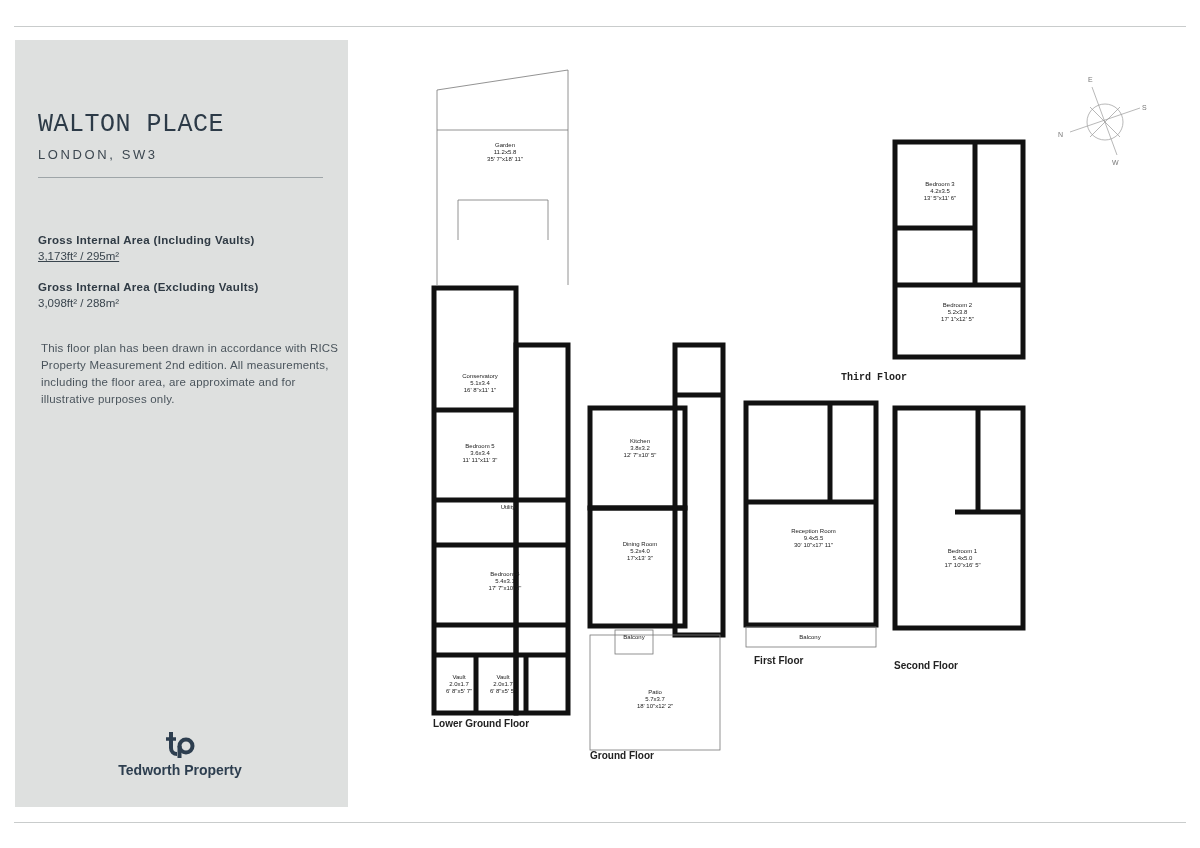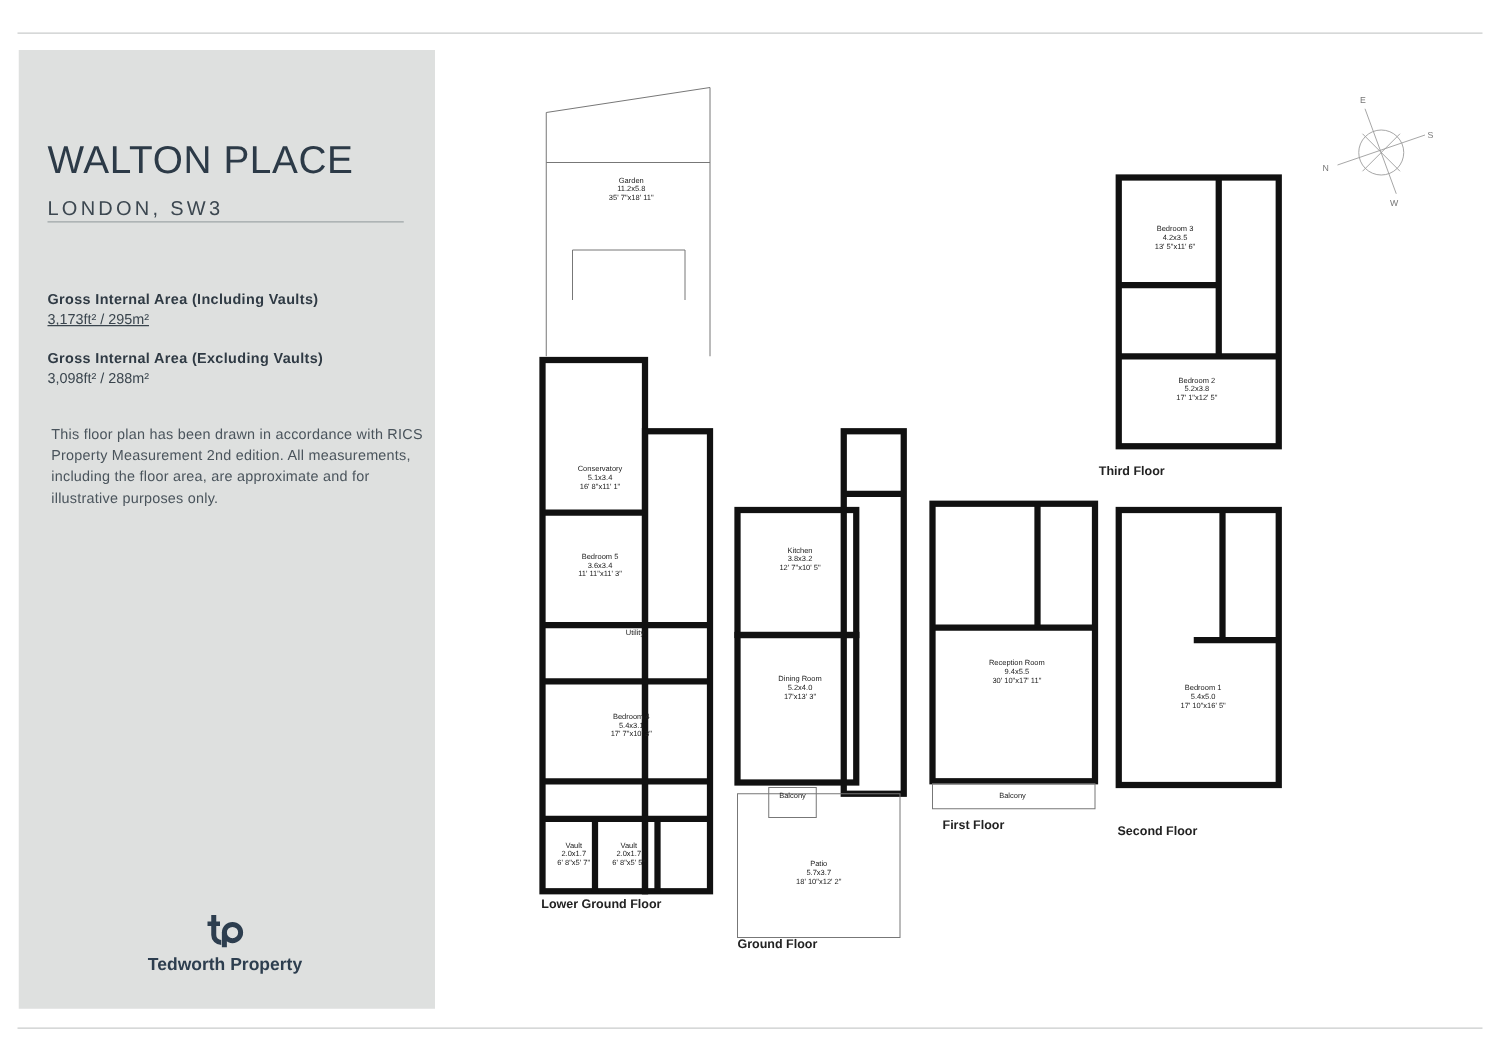--- a/index.html
+++ b/index.html
@@ -1,20 +1,20 @@
 <!DOCTYPE html>
 <html><head>
 <meta charset="utf-8">
 <style>
   html, body { margin:0; padding:0; background:#ffffff; }
   body { width:1200px; height:848px; position:relative; overflow:hidden; font-family:"Liberation Sans", sans-serif; }
   .rule { position:absolute; left:14px; width:1172px; height:1px; background:#c9cccc; }
   .panel { position:absolute; left:15px; top:40px; width:333px; height:767px; background:#dee0df; }
-  .title { position:absolute; left:38px; top:110px; font-family:Liberation Sans, sans-serif; font-size:31px; color:#2c3a47; letter-spacing:0.5px; }
-  .subtitle { position:absolute; left:38px; top:147px; font-size:16px; color:#3c4750; letter-spacing:2.6px;margin-top:12px; }
+  .title { position:absolute; left:38px; top:110px; font-family:Liberation Mono, monospace; font-size:25px; color:#2c3a47; letter-spacing:0.5px; }
+  .subtitle { position:absolute; left:38px; top:147px; font-size:13px; color:#3c4750; letter-spacing:2.6px; }
   .divider { position:absolute; left:38px; top:177px; width:285px; height:1px; background:#9ea5a8; }
   .gia-h { position:absolute; left:38px; font-size:11.5px; font-weight:bold; color:#2f3a44; letter-spacing:0.3px;text-align:right; }
   .gia-v { position:absolute; left:38px; font-size:11.5px; color:#3a454e; }
   .disclaimer { position:absolute; left:41px; top:340px; width:300px; font-size:11.5px; line-height:17px; color:#4a545c; letter-spacing:0.2px; }
   .logo { position:absolute; left:110px; top:730px; width:140px; text-align:center; }
   .logo-name { font-size:14px; font-weight:bold; color:#2d3e4f; margin-top:0; }
   .plan { position:absolute; left:400px; top:55px; width:790px; height:720px; }
   .floor-label { position:absolute; font-size:10px; font-weight:bold; color:#222; }
   .room-label { position:absolute; font-size:6px; color:#222; text-align:center; line-height:7px; }
 </style>
@@ -188,13 +188,13 @@
 <div class="room-label" style="left:920px;top:302px;width:75px;">
   <div>Bedroom 2</div>
   <div>5.2x3.8</div>
   <div>17' 1"x12' 5"</div>
 </div>
 
 <div class="floor-label" style="left:433px;top:718px;">Lower Ground Floor</div>
 <div class="floor-label" style="left:590px;top:750px;">Ground Floor</div>
 <div class="floor-label" style="left:744px;top:655px;padding-left:10px;">First Floor</div>
 <div class="floor-label" style="left:894px;top:660px;">Second Floor</div>
-<div class="floor-label" style="left:879px;top:372px;">Third Floor</div>
+<div class="floor-label" style="left:841px;top:372px;font-family:Liberation Mono, monospace;">Third Floor</div>
 
 </body></html>

